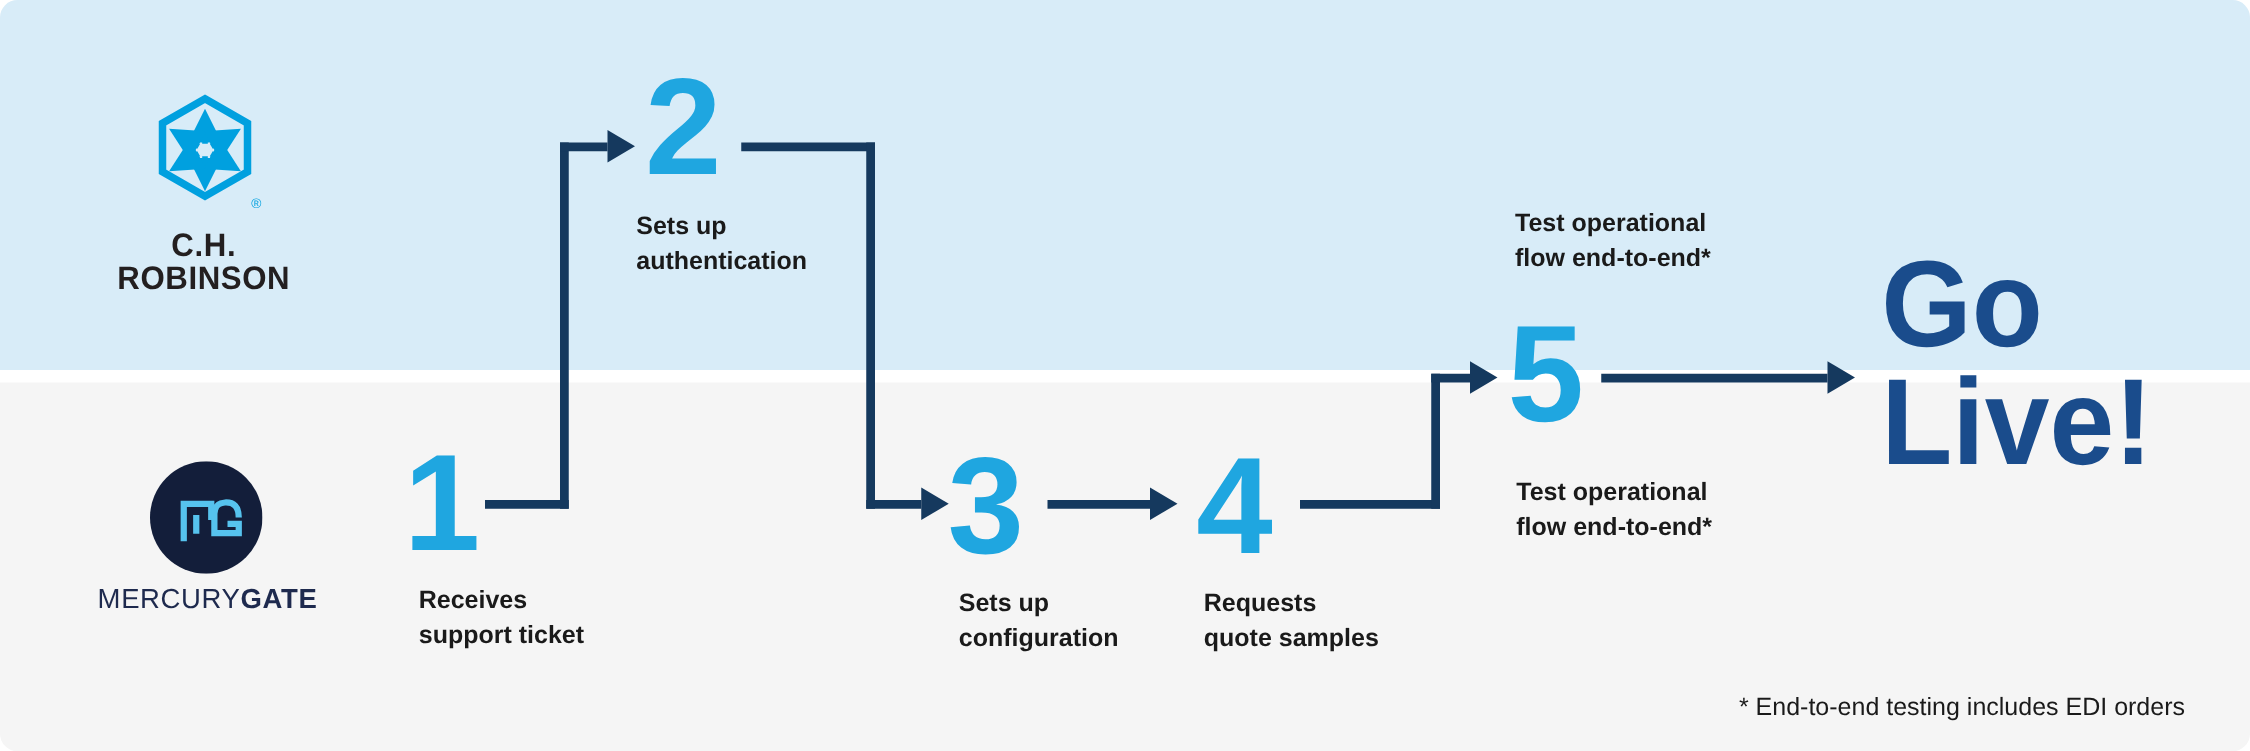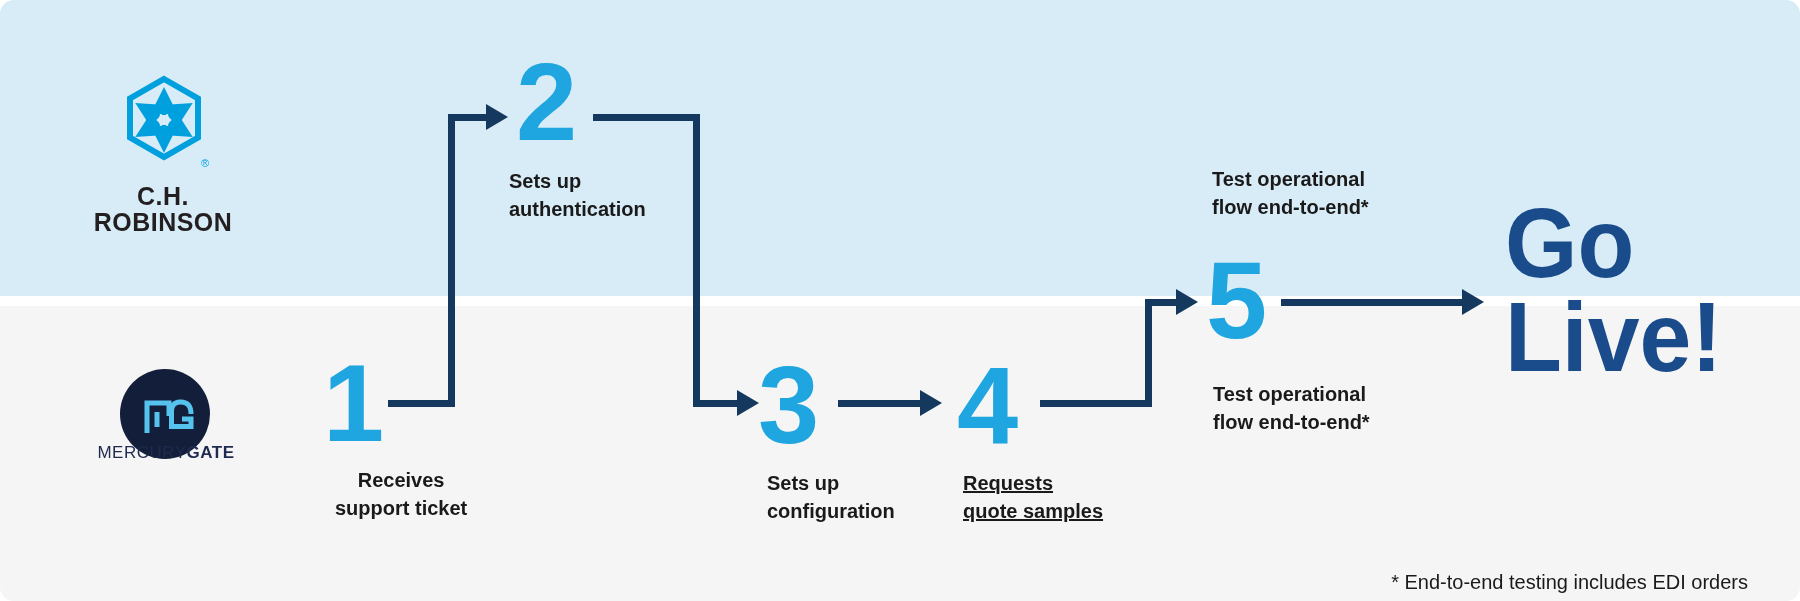--- a/index.html
+++ b/index.html
@@ -21,45 +21,45 @@
   .chr-wordmark{
     position:absolute;left:62px;top:183px;width:202px;text-align:center;
     font-weight:bold;font-size:26px;line-height:1;letter-spacing:.5px;
     color:var(--chrobinson-wordmark,#231F20);transform:scaleX(.96);transform-origin:center top;
   }
 
   
   .mg-svg{position:absolute;left:120px;top:369px;width:90px;height:90px;}
   .mg-svg .stroke{stroke:var(--mercurygate-light-blue,#56C3EE);fill:none;stroke-width:5;}
   .mg-wordmark{
-    position:absolute;left:64px;top:444px;width:204px;text-align:center;
-    font-size:17px;line-height:1;letter-spacing:.5px;color:var(--mercurygate-navy-text,#1E2A4E);
+    position:absolute;left:64px;top:468px;width:204px;text-align:center;
+    font-size:22px;line-height:1;letter-spacing:.5px;color:var(--mercurygate-navy-text,#1E2A4E);
   }
   .mg-wordmark .bold{font-weight:bold;}
 
   
   .num{
     position:absolute;font-weight:bold;font-size:110px;line-height:1;
     color:var(--step-number,#1FA6E0);z-index:3;
   }
   .n1{left:323px;top:348px;}
   .n2{left:516px;top:47px;}
   .n3{left:758px;top:350px;}
   .n4{left:957px;top:350px;}
   .n5{left:1206px;top:245px;}
 
   
   .label{
     position:absolute;font-weight:bold;font-size:20px;line-height:28px;
     color:var(--label-text,#1A1A1A);white-space:pre-line;z-index:3;
   }
-  .lbl1{left:335px;top:466px;text-align:center;}
+  .lbl1{left:335px;top:466px;}
   .lbl2{left:509px;top:167px;}
   .lbl3{left:767px;top:469px;}
-  .lbl4{left:963px;top:469px;text-decoration:underline;}
+  .lbl4{left:963px;top:469px;}
   .lbl5t{left:1212px;top:165px;}
   .lbl5b{left:1213px;top:380px;}
 
   
   .seg{position:absolute;background:var(--arrow,#15395E);z-index:2;}
   .head{
     position:absolute;width:0;height:0;z-index:2;
     border-top:13px solid transparent;border-bottom:13px solid transparent;
     border-left:22px solid var(--arrow,#15395E);
   }
@@ -83,21 +83,21 @@
   
   .go-live{
     position:absolute;left:1505px;top:196px;font-weight:bold;font-size:98px;line-height:94px;
     color:var(--go-live,#1A4C8C);white-space:pre-line;z-index:3;
     transform:scaleX(.95);transform-origin:left top;
   }
 
   
   .footnote{
     position:absolute;right:52px;top:554px;font-size:20px;line-height:1.2;
-    color:var(--label-text,#1A1A1A);z-index:3;margin-top:16px;
+    color:var(--label-text,#1A1A1A);z-index:3;
   }
 </style>
 </head>
 <body>
 
 <div class="canvas">
 
   <div class="bg-top"></div>
   <div class="bg-divider"></div>
   <div class="bg-bottom"></div>

